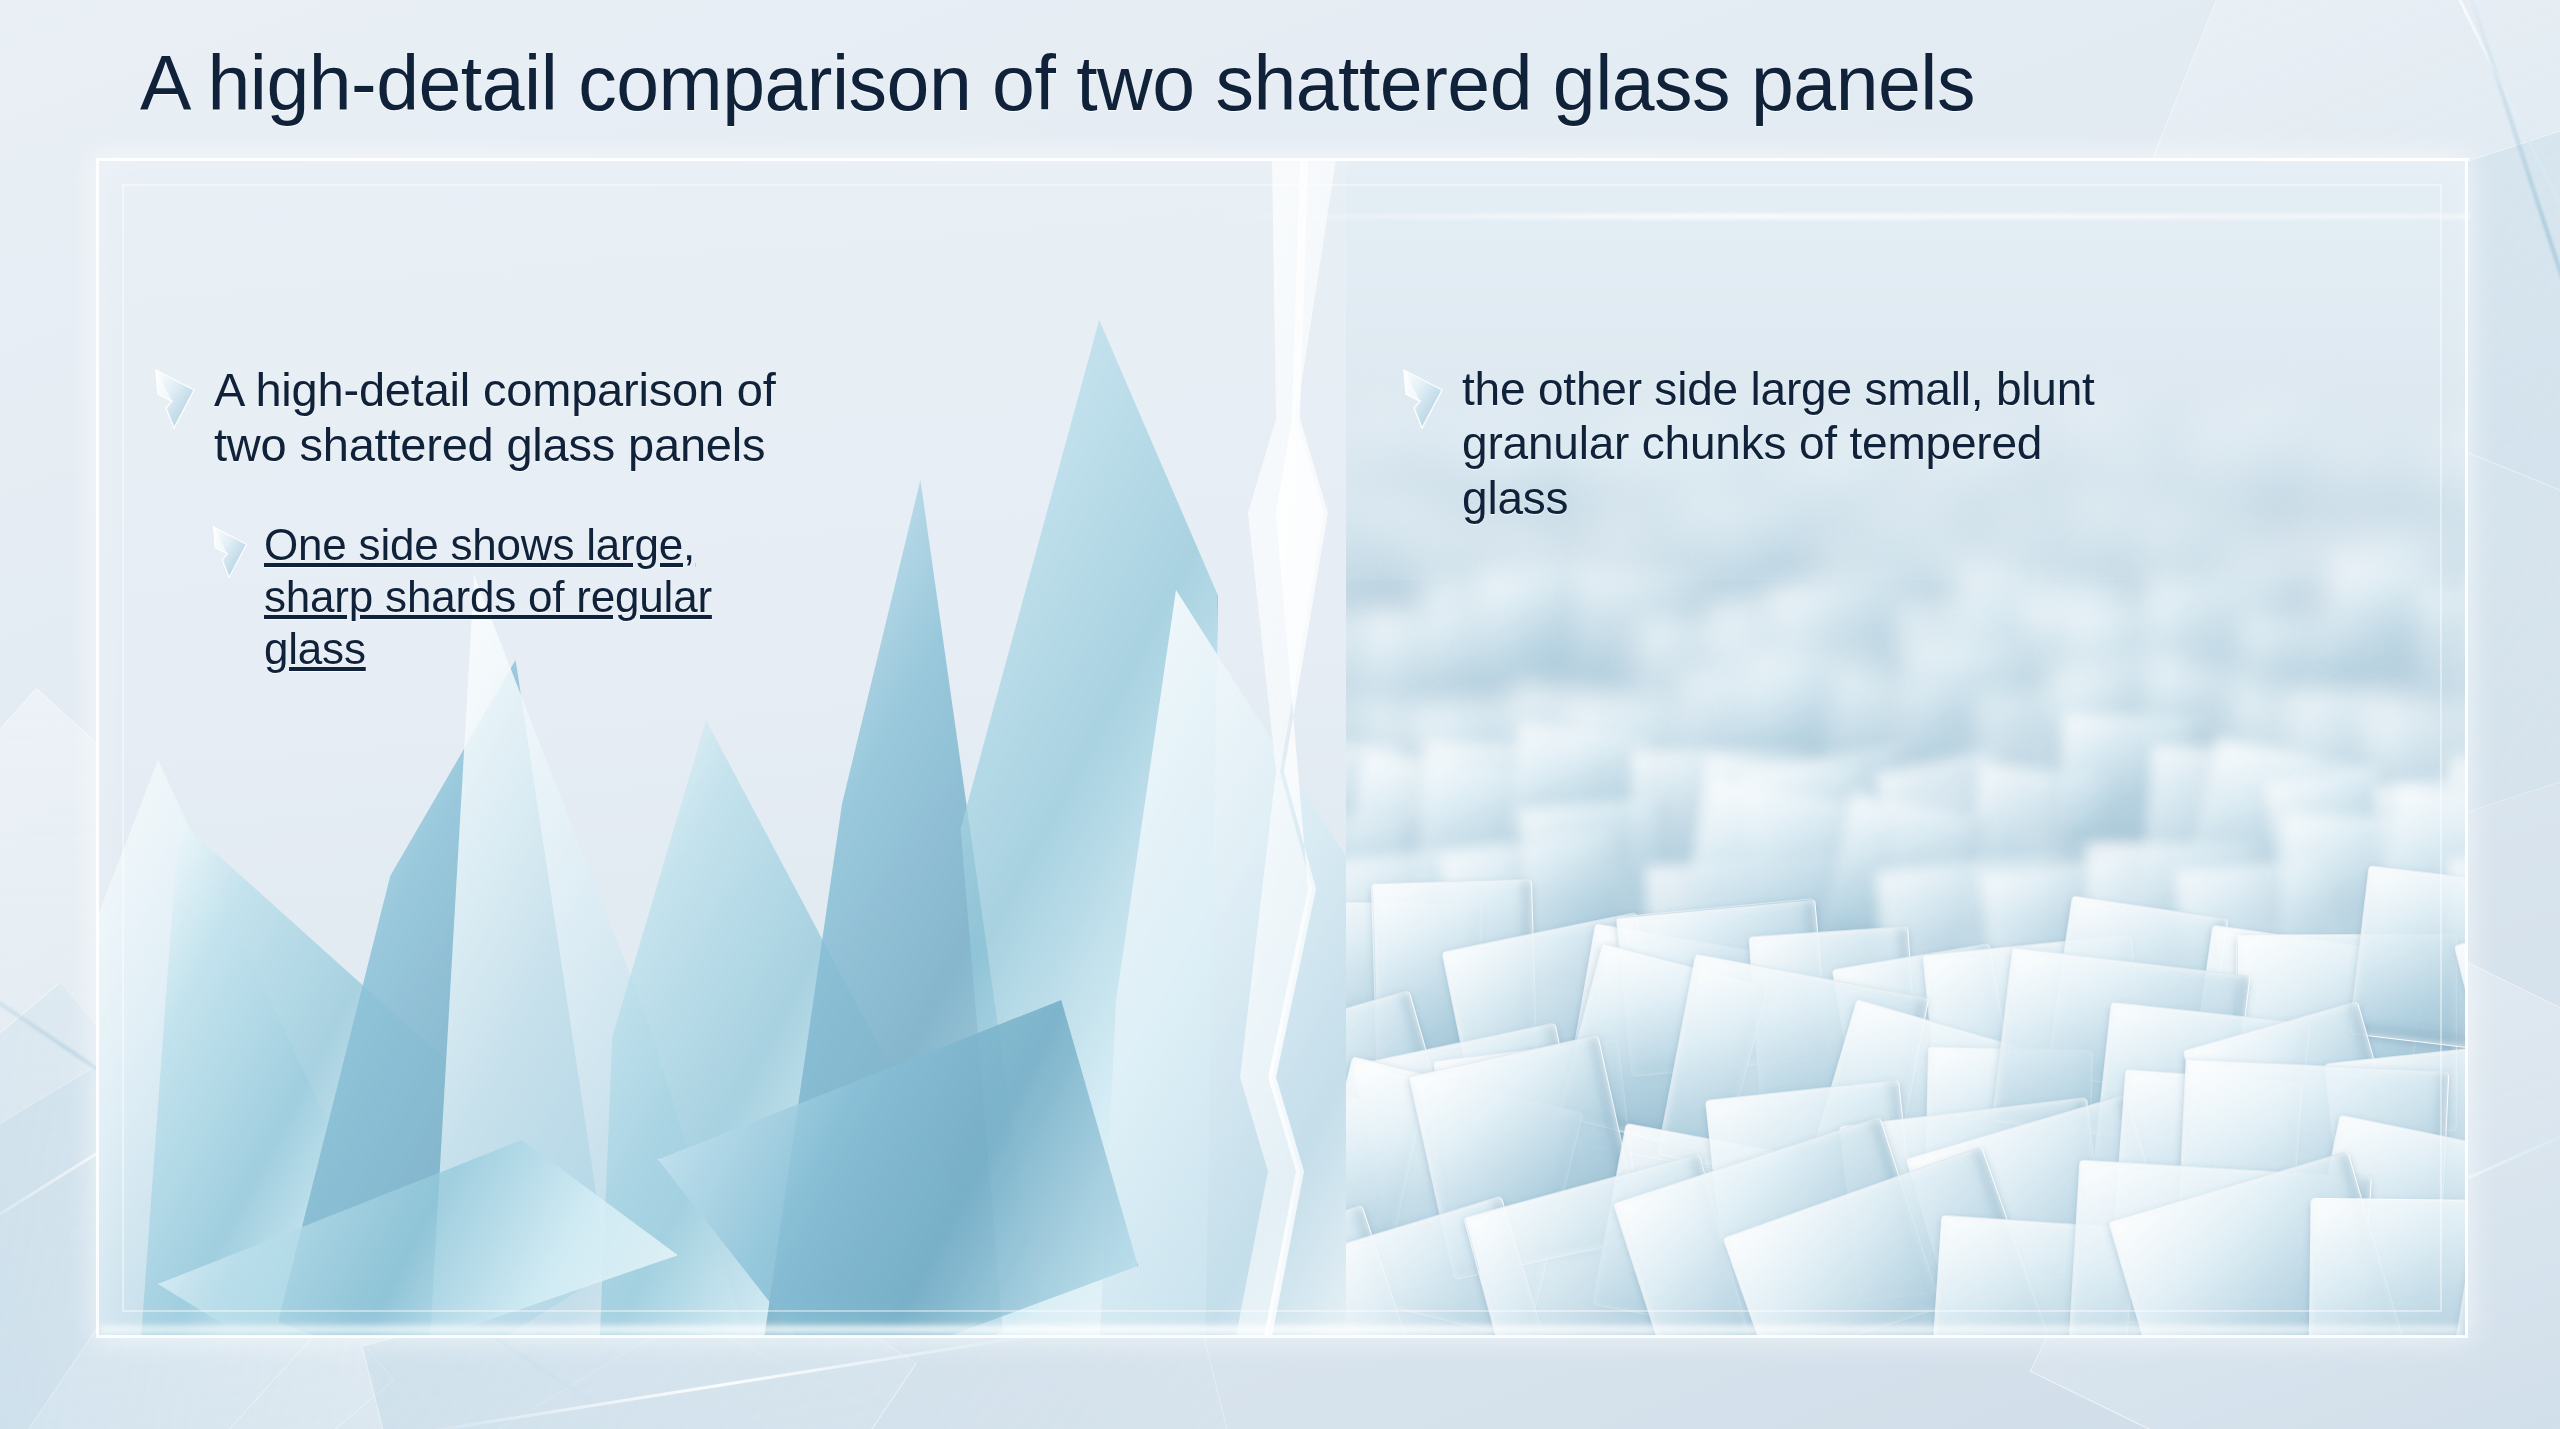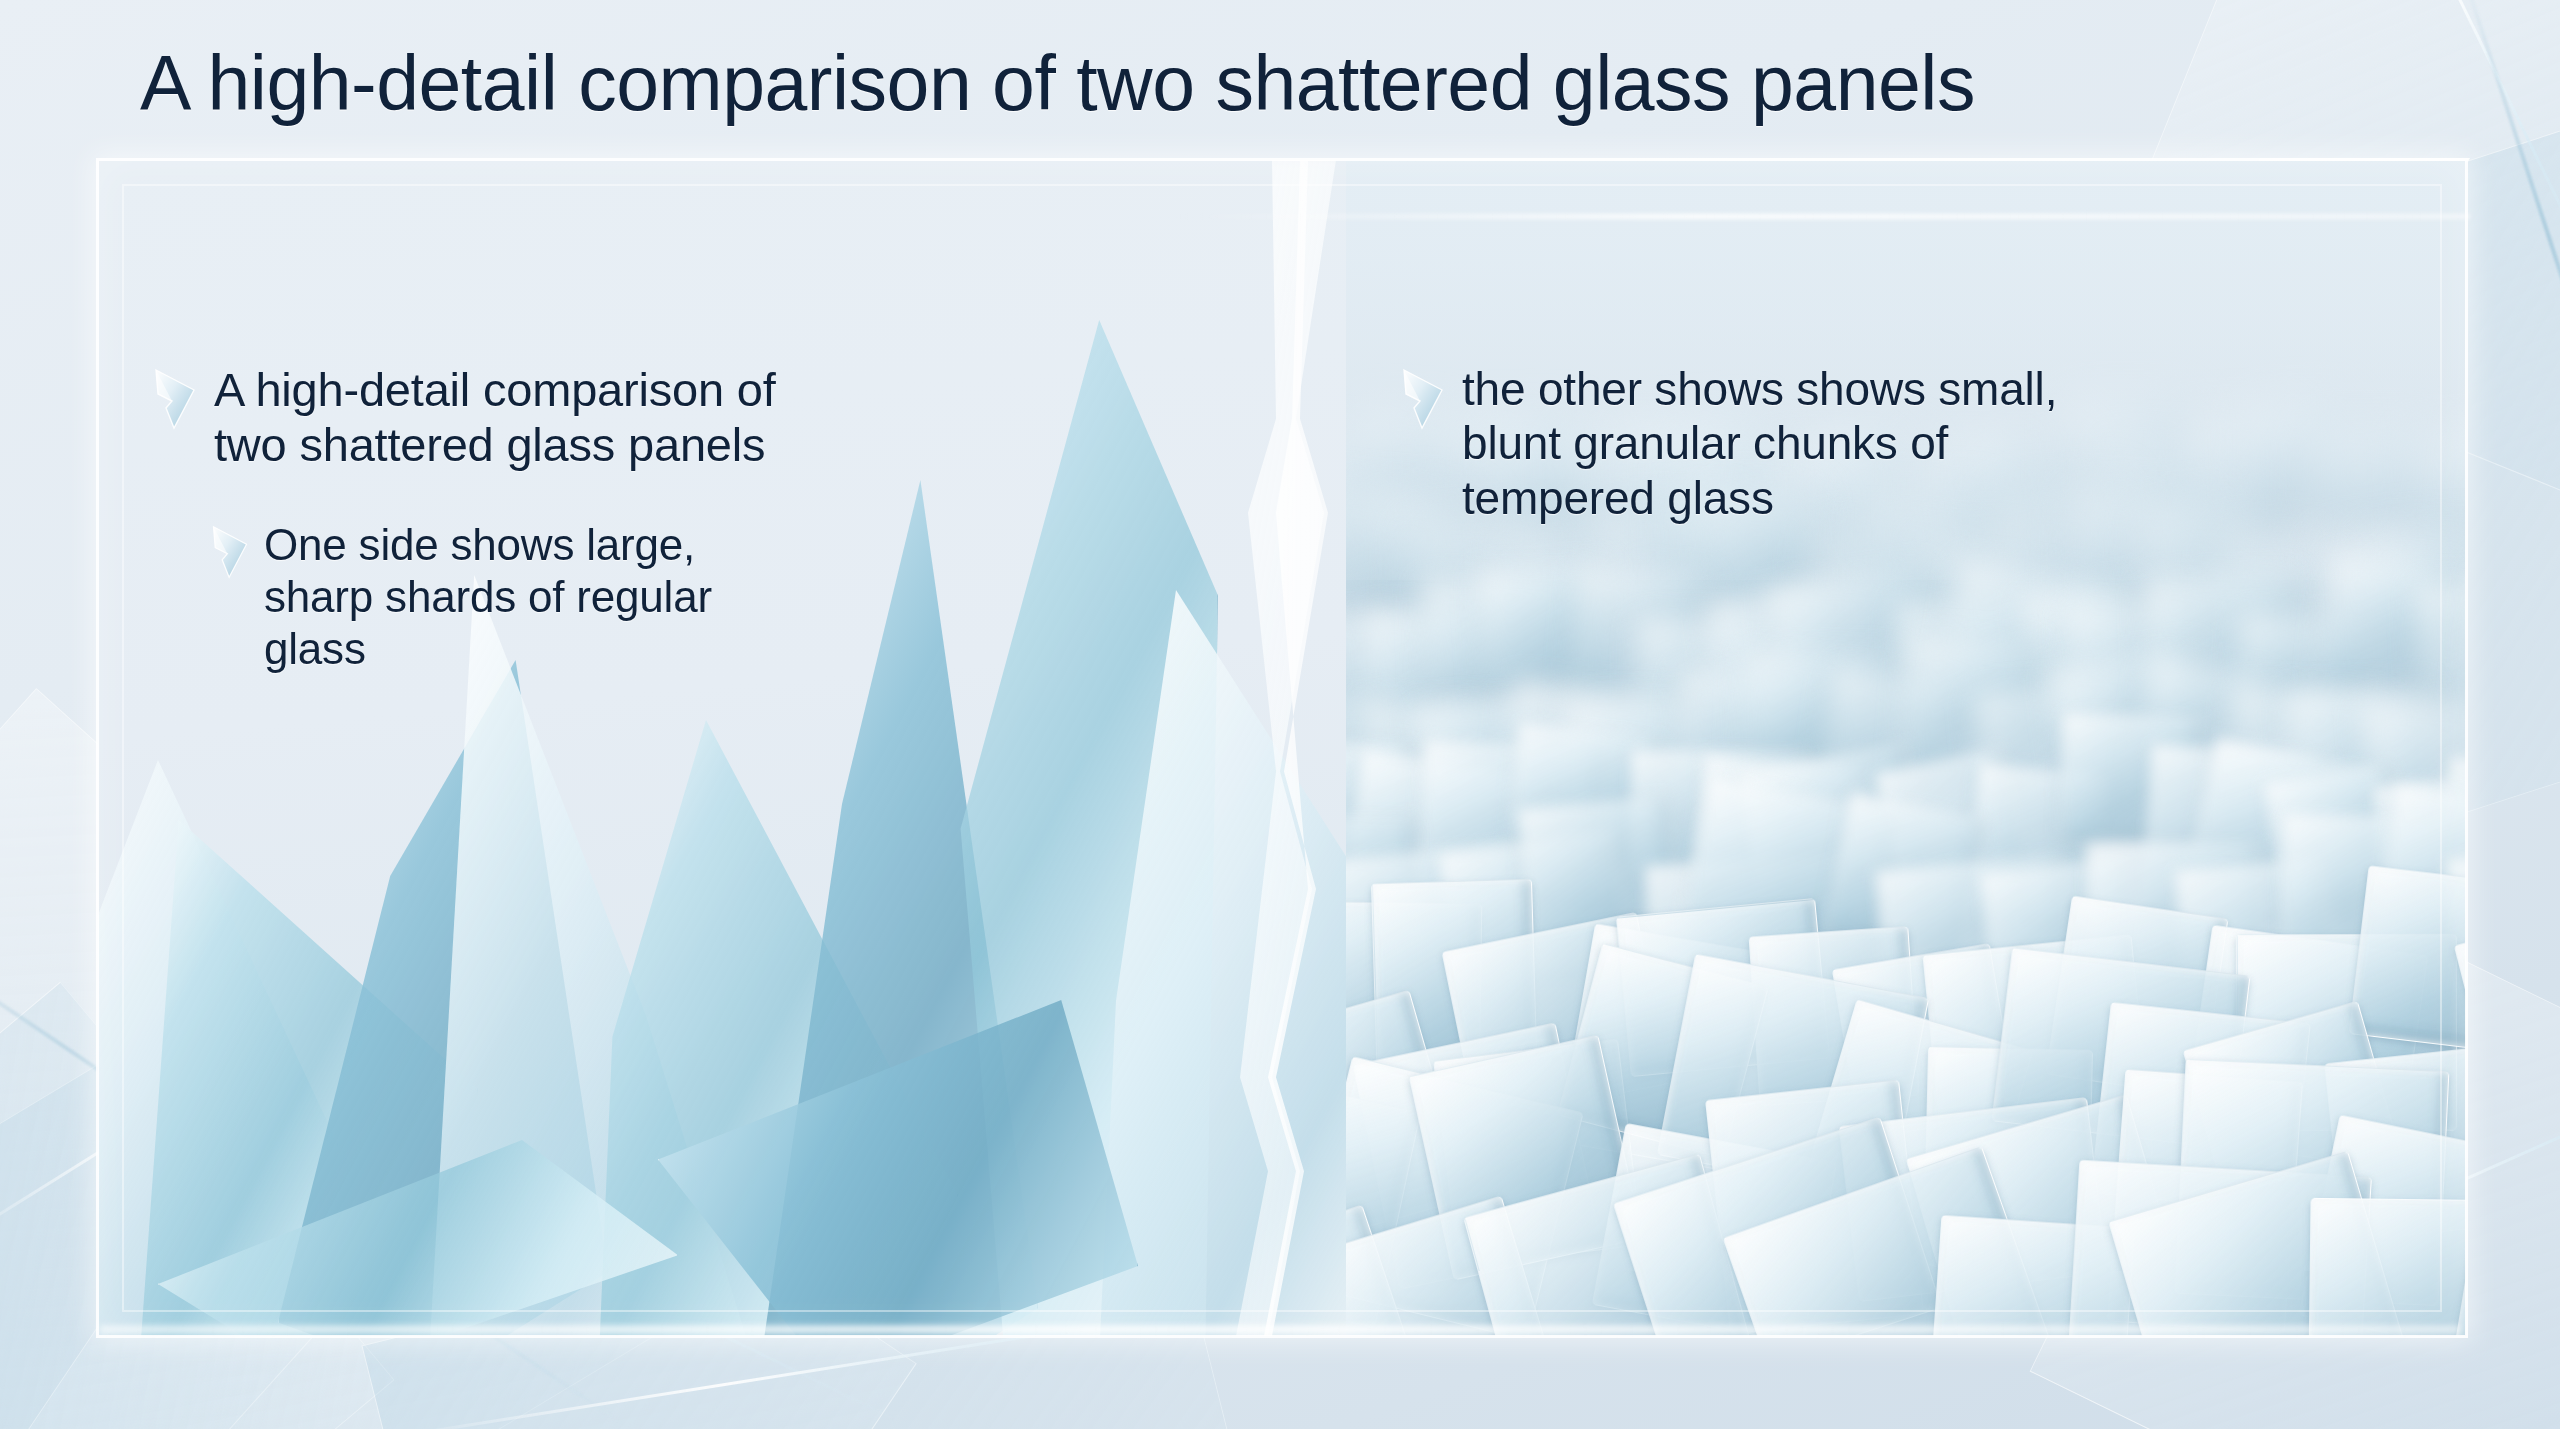--- a/index.html
+++ b/index.html
@@ -234,21 +234,21 @@
   .bullet.sub .marker { width:40px; height:54px; margin-right:14px; }
 
   .b-text {
     font-size:47px;
     line-height:1.18;
     color:#10223a;
     font-weight:400;
     letter-spacing:-0.2px;
     text-shadow:0 1px 1px rgba(255,255,255,0.75);
   }
-  .bullet.sub .b-text { font-size:44px; }
+  .bullet.sub .b-text { font-size:44px;text-decoration:underline; }
   #bullets-right .b-text { font-size:46px; }
 
   
   .glow-top {
     position:absolute; left:1180px; top:214px; width:1290px; height:5px;
     background:linear-gradient(90deg, rgba(255,255,255,0), rgba(255,255,255,0.95) 40%, rgba(255,255,255,0.55));
     filter:blur(2px); z-index:7; pointer-events:none;
   }
   .glow-bot {
     position:absolute; left:100px; top:1326px; width:2360px; height:7px;
@@ -504,17 +504,17 @@
               <stop offset="0%" stop-color="#ffffff" stop-opacity="0.98"></stop>
               <stop offset="38%" stop-color="#e2eff6" stop-opacity="0.92"></stop>
               <stop offset="72%" stop-color="#b7d6e5" stop-opacity="0.85"></stop>
               <stop offset="100%" stop-color="#8fb9cf" stop-opacity="0.8"></stop>
             </linearGradient>
           </defs>
           <path d="M4 2 L42 22 L22 60 L14 40 L20 33 L6 26 Z" fill="url(#mg3)" stroke="#ffffff" stroke-width="1.4" stroke-opacity="0.9"></path>
           <path d="M4 2 L20 33 L6 26 Z" fill="#ffffff" fill-opacity="0.55"></path>
         </svg>
       </span>
-      <span class="b-text">the other shows shows small, blunt granular chunks of tempered glass</span>
+      <span class="b-text">the other side large small, blunt granular chunks of tempered glass</span>
     </div>
   </div>
 
 </div>
 
 </body></html>

